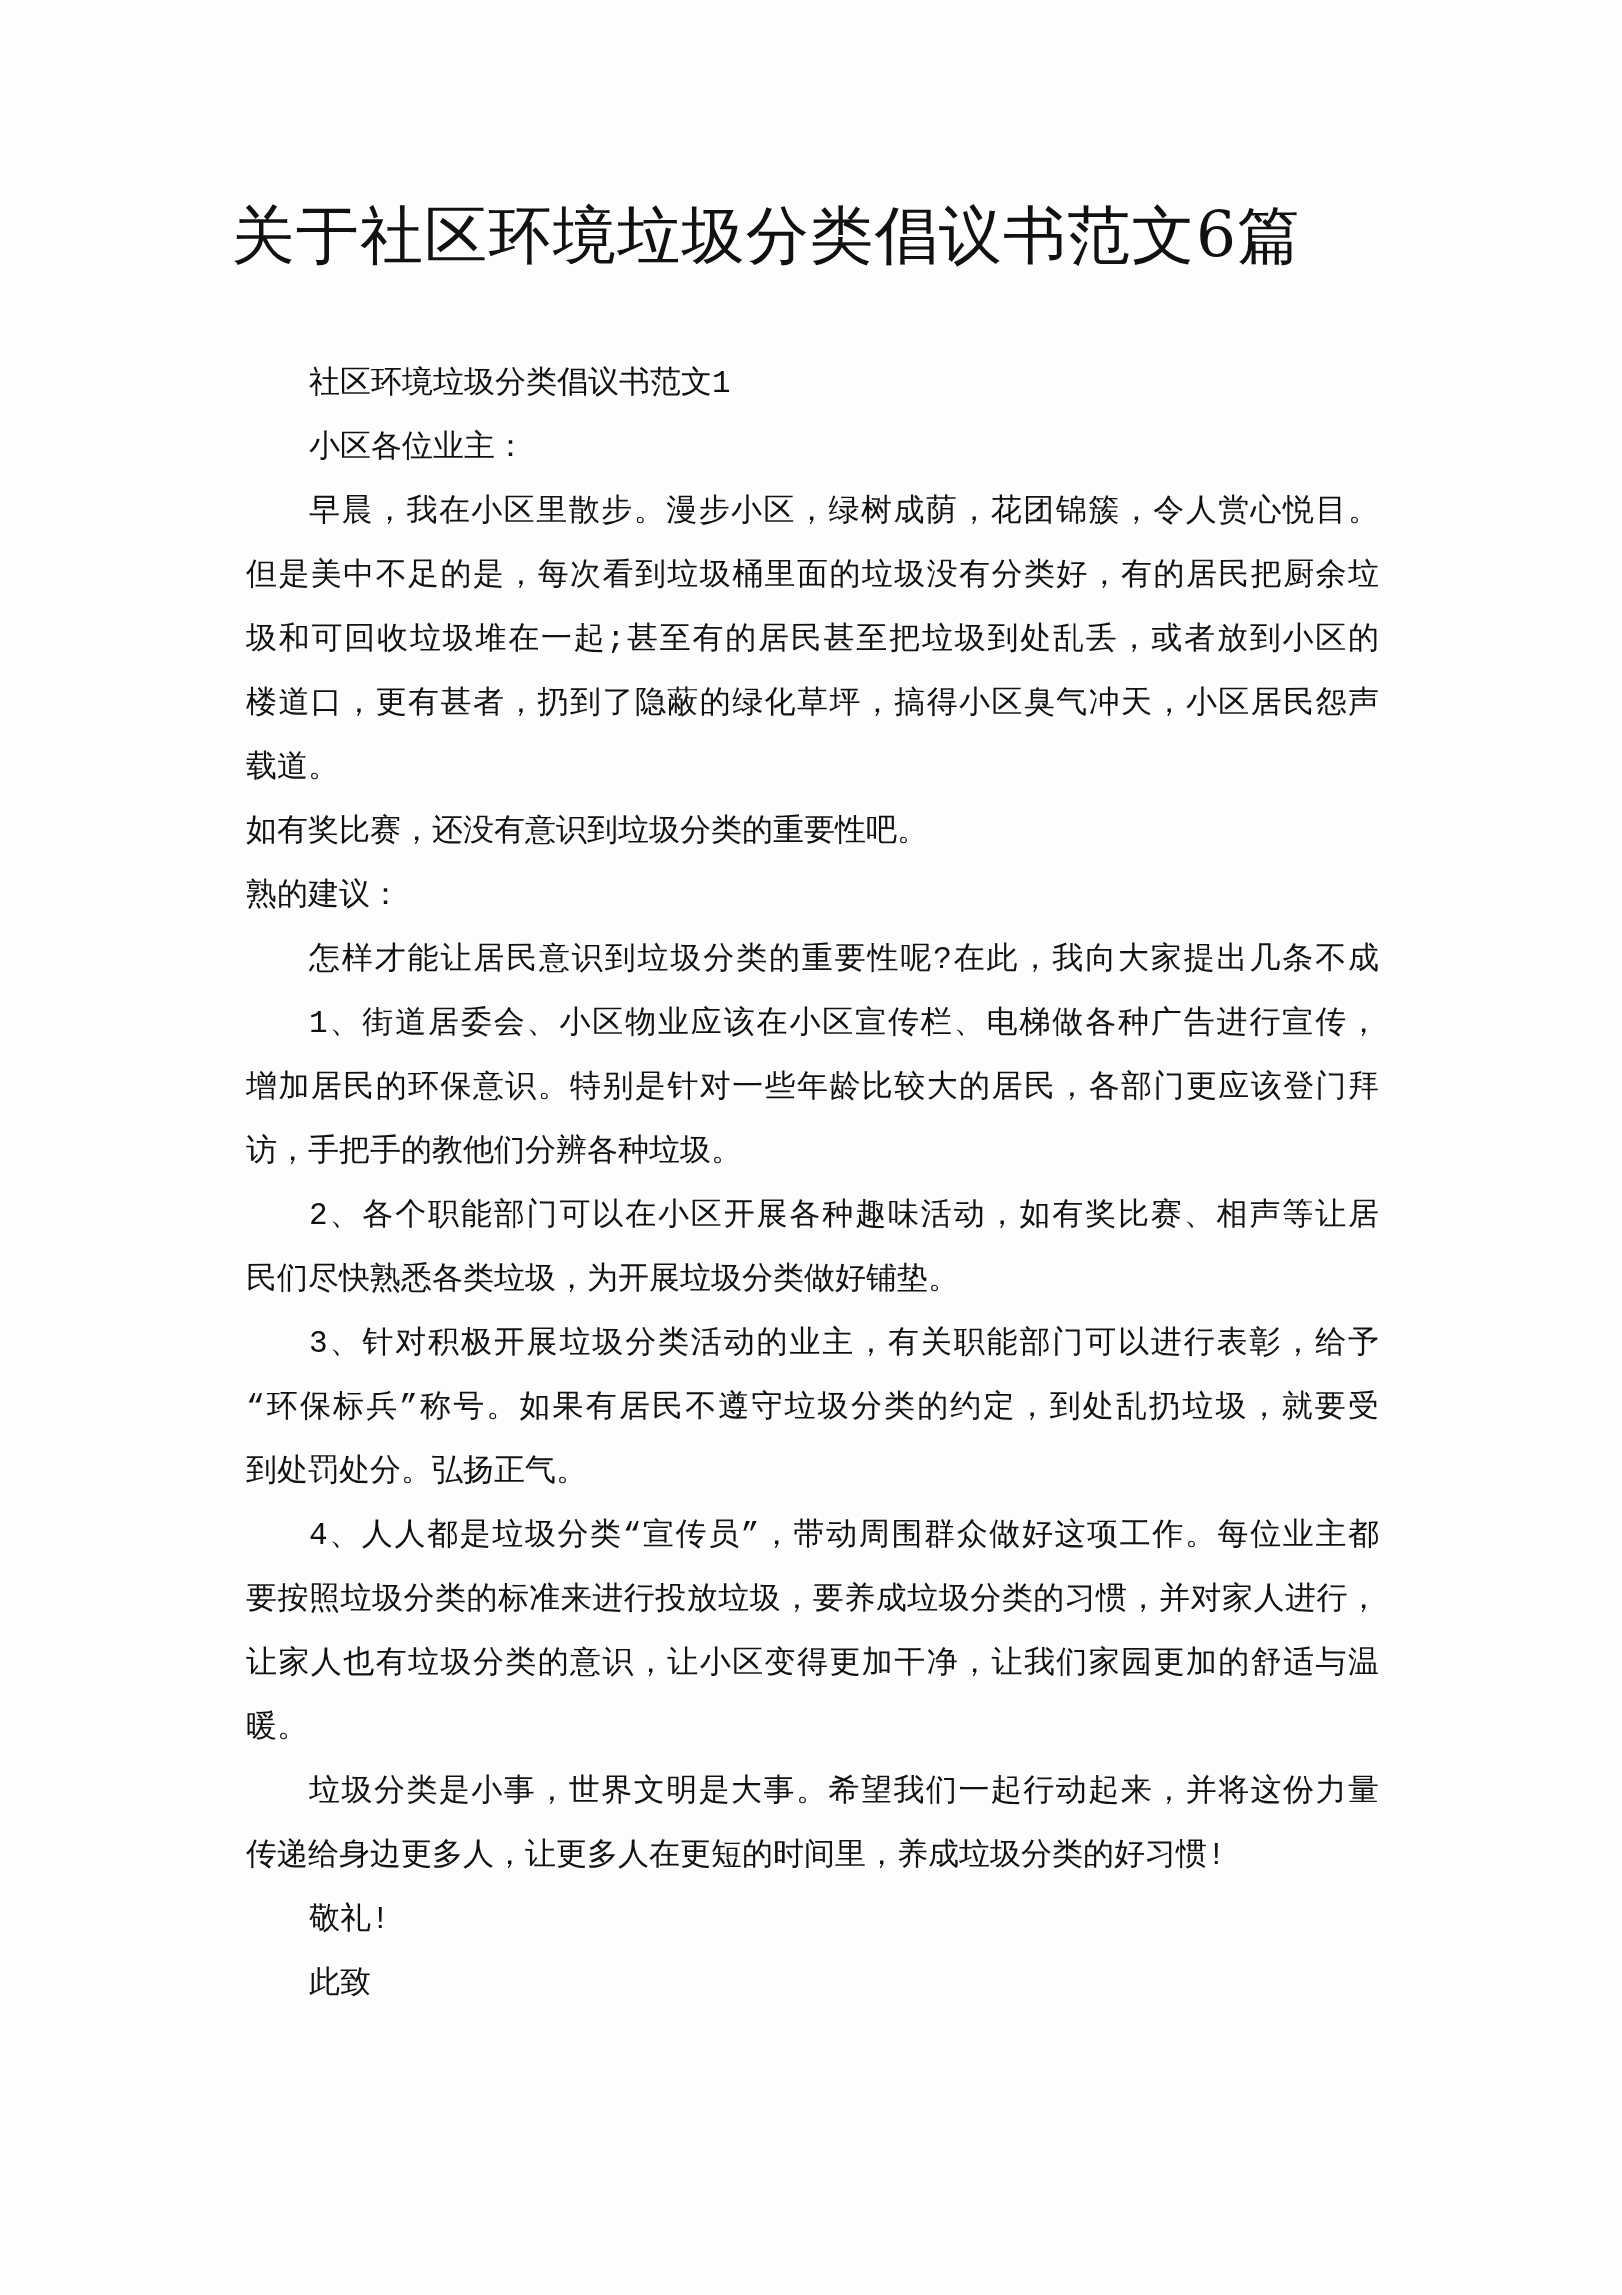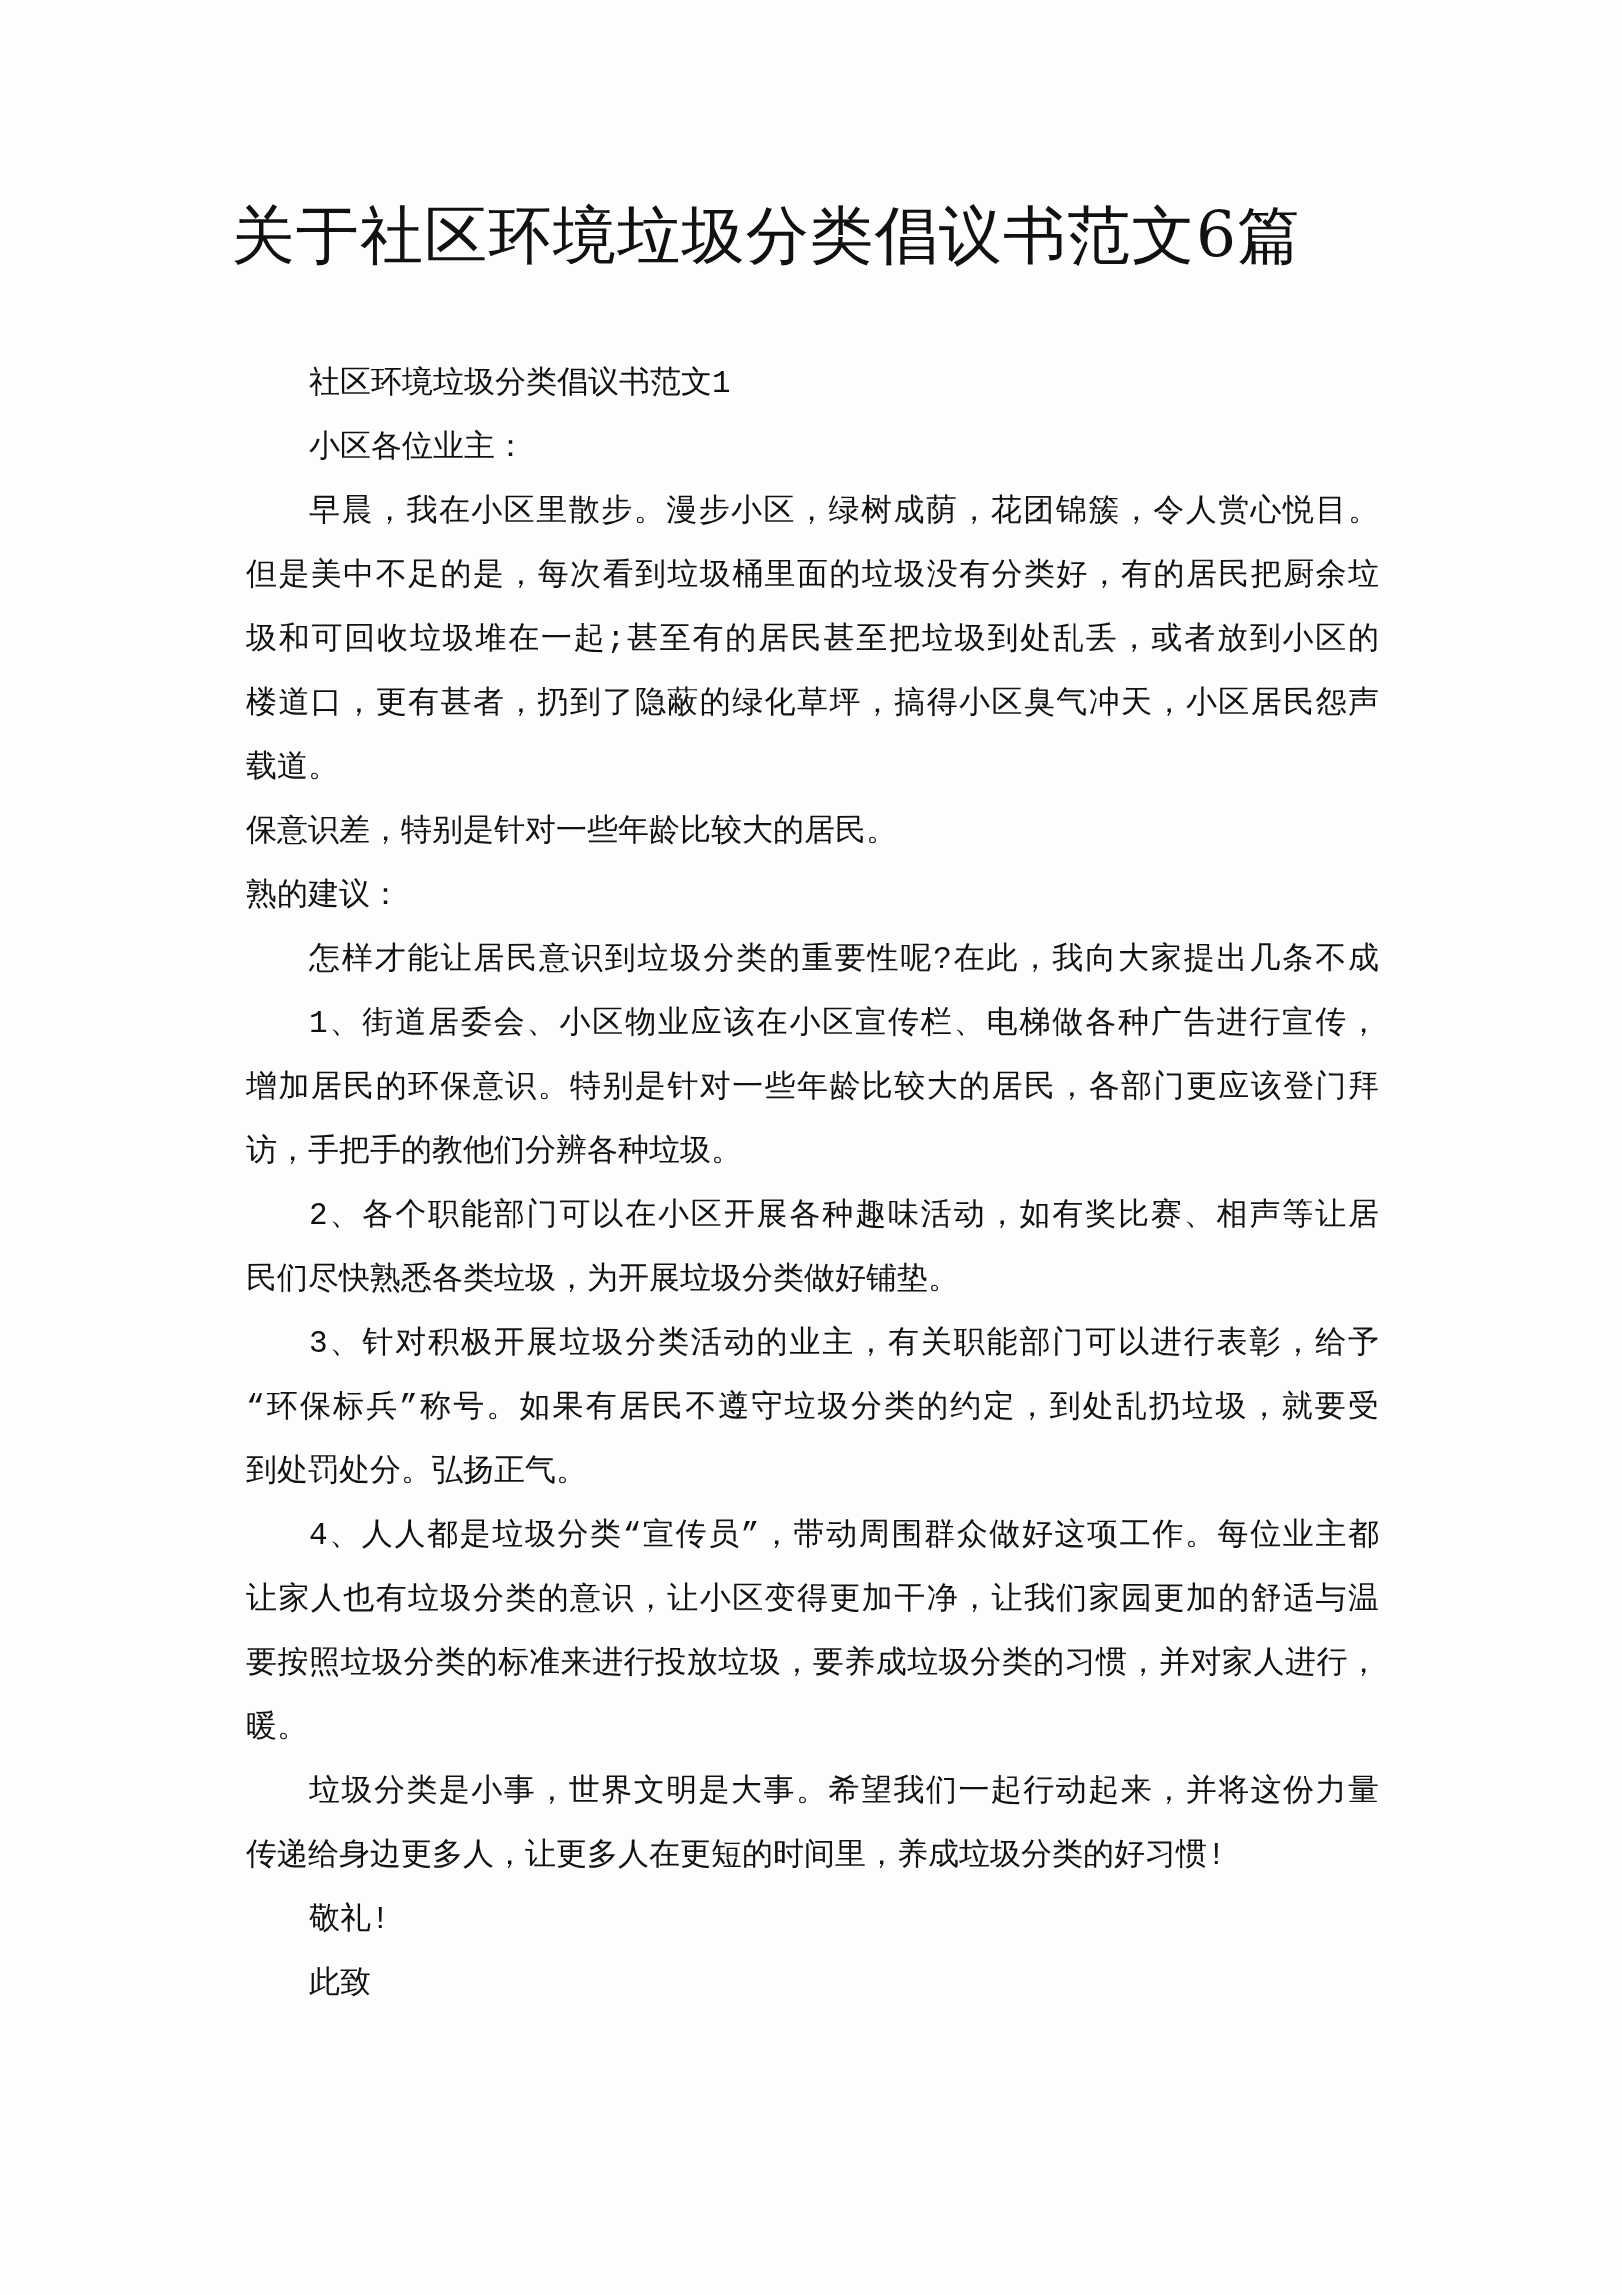--- a/index.html
+++ b/index.html
@@ -73,21 +73,21 @@
 
     <div>
       <span class="line indent">早晨，我在小区里散步。漫步小区，绿树成荫，花团锦簇，令人赏心悦目。</span>
       <span class="line">但是美中不足的是，每次看到垃圾桶里面的垃圾没有分类好，有的居民把厨余垃</span>
       <span class="line">圾和可回收垃圾堆在一起;甚至有的居民甚至把垃圾到处乱丢，或者放到小区的</span>
       <span class="line">楼道口，更有甚者，扔到了隐蔽的绿化草坪，搞得小区臭气冲天，小区居民怨声</span>
       <span class="line last">载道。</span>
     </div>
 
     <div>
-      <span class="line last">保意识差，特别是针对一些年龄比较大的居民。</span>
+      <span class="line last">如有奖比赛，还没有意识到垃圾分类的重要性吧。</span>
     </div>
 
     <div>
       <span class="line last">熟的建议：</span>
       <span class="line indent">怎样才能让居民意识到垃圾分类的重要性呢?在此，我向大家提出几条不成</span>
     </div>
 
     <div>
       <span class="line indent">1、街道居委会、小区物业应该在小区宣传栏、电梯做各种广告进行宣传，</span>
       <span class="line">增加居民的环保意识。特别是针对一些年龄比较大的居民，各部门更应该登门拜</span>
@@ -100,22 +100,22 @@
     </div>
 
     <div>
       <span class="line indent">3、针对积极开展垃圾分类活动的业主，有关职能部门可以进行表彰，给予</span>
       <span class="line">“环保标兵”称号。如果有居民不遵守垃圾分类的约定，到处乱扔垃圾，就要受</span>
       <span class="line last">到处罚处分。弘扬正气。</span>
     </div>
 
     <div>
       <span class="line indent">4、人人都是垃圾分类“宣传员”，带动周围群众做好这项工作。每位业主都</span>
+      <span class="line">要按照垃圾分类的标准来进行投放垃圾，要养成垃圾分类的习惯，并对家人进行，</span>
       <span class="line">让家人也有垃圾分类的意识，让小区变得更加干净，让我们家园更加的舒适与温</span>
-      <span class="line">要按照垃圾分类的标准来进行投放垃圾，要养成垃圾分类的习惯，并对家人进行，</span>
       <span class="line last">暖。</span>
     </div>
 
     <div>
       <span class="line indent">垃圾分类是小事，世界文明是大事。希望我们一起行动起来，并将这份力量</span>
       <span class="line last">传递给身边更多人，让更多人在更短的时间里，养成垃圾分类的好习惯!</span>
     </div>
 
     <span class="line indent single">敬礼!</span>
     <span class="line indent single">此致</span>

